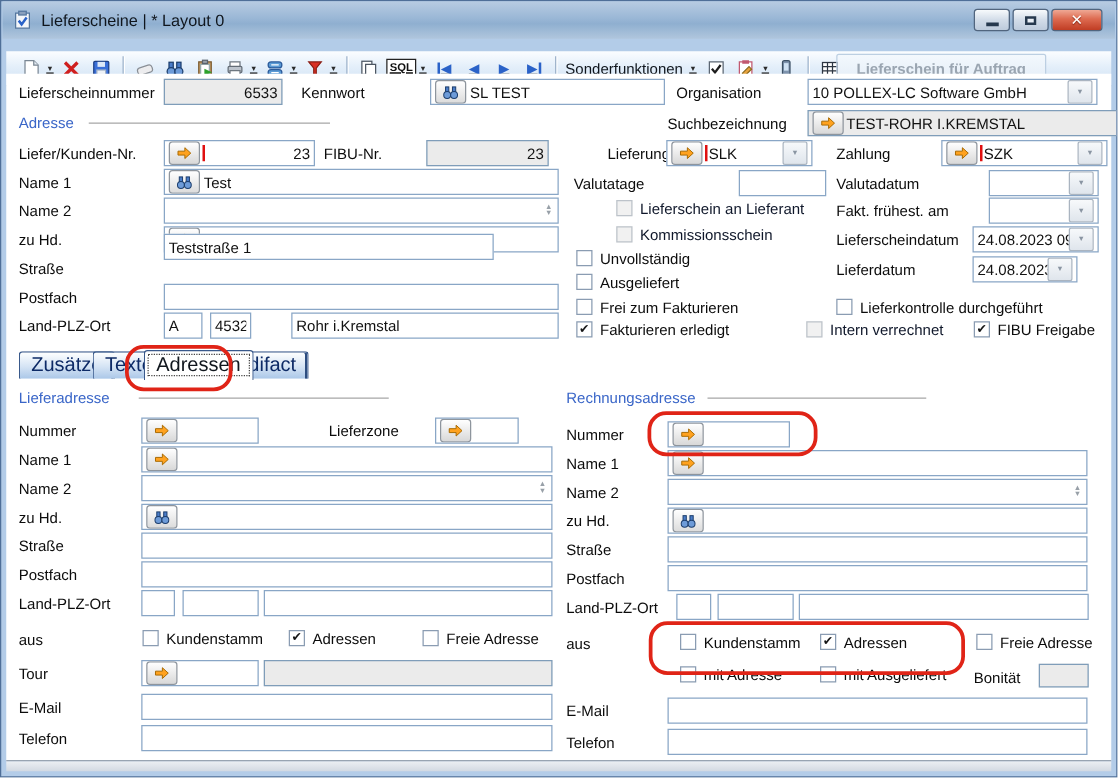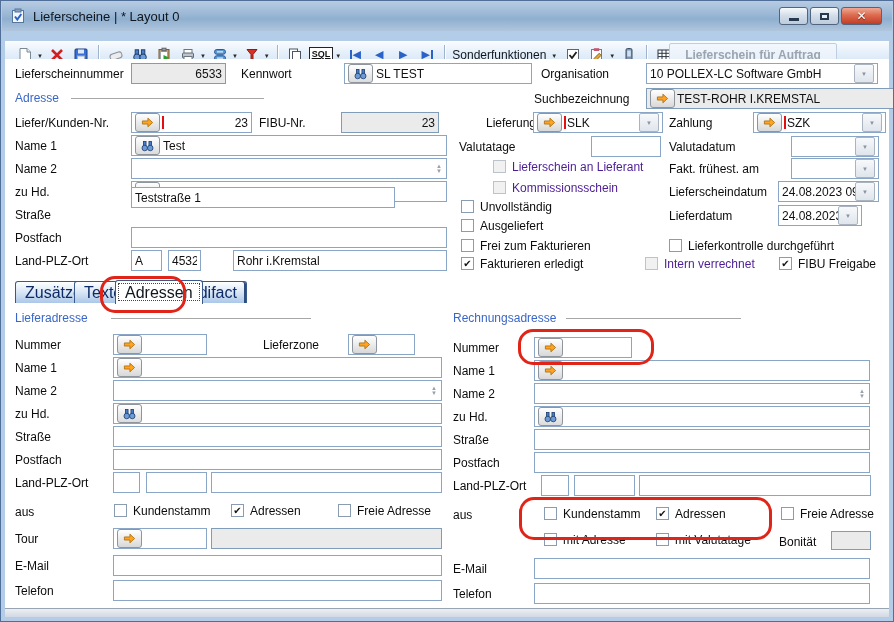--- a/index.html
+++ b/index.html
@@ -46,21 +46,21 @@
   .abtn{width:23px;height:17px;border:1px solid #8e959d;border-radius:3px;background:linear-gradient(#ffffff,#d8d8d8);display:inline-flex;align-items:center;justify-content:center;margin-right:2px;flex:none;}
   .bbtn{width:23px;height:17px;border:1px solid #8e959d;border-radius:3px;background:linear-gradient(#ffffff,#dcdcdc);display:inline-flex;align-items:center;justify-content:center;margin-right:3px;flex:none;}
   .redmark{width:2px;height:13px;background:#e01010;margin-right:1px;flex:none;}
   .caretbtn{width:18px;height:17px;margin-left:auto;border:1px solid #aab4c0;border-radius:2px;background:linear-gradient(#f7f9fb,#dfe5ec);color:#8a95a2;font-size:6px;display:flex;align-items:center;justify-content:center;flex:none;}
   .spin{margin-left:auto;display:flex;flex-direction:column;align-items:center;color:#98a0a8;font-size:6px;line-height:5px;padding-right:1px;flex:none;}
   
   .cb{display:flex;align-items:flex-start;gap:6px;font-size:12px;color:#0c0c0c;white-space:nowrap;}
   .cb .box{width:13px;height:13px;border:1px solid #8a9cb2;background:#fff;display:flex;align-items:center;justify-content:center;box-sizing:border-box;flex:none;}
   .cb .mark{display:none;font-size:10px;font-weight:bold;color:#151515;line-height:10px;}
   .cb.checked .mark{display:block;}
-  .cb.disabled{color:#4c1d95;padding-left:32px;}
+  .cb.disabled{color:#0f172a;padding-left:32px;}
   .cb.disabled .box{background:#f1f1f1;border-color:#bdc3ca;}
   
   .tab{position:absolute;top:280px;height:22px;padding:0 9px;display:flex;align-items:center;font-size:16px;color:#0d2a66;
     background:linear-gradient(#feffff,#d4e3f4 55%,#abc7e8);border:1px solid #39598b;border-bottom:none;border-radius:3px 3px 0 0;
     box-shadow:inset -2px 0 0 #2d4d80;box-sizing:border-box;}
   .tab.active{background:#fff;z-index:3;top:279px;height:24px;outline:1px dotted #444;outline-offset:-4px;box-shadow:none;color:#10161d;}
   
   .anno{border:3px solid #e02417;border-radius:15px;background:transparent;z-index:9;pointer-events:none;}
 </style>
 </head>
@@ -263,21 +263,21 @@
         </svg>
       </span>
     <span class="redmark"></span>
     <span class="txt">23</span>
   </span>
   <span class="lbl abs" style="left:258px;top:115px">FIBU-Nr.</span>
   <span class="fld ro num abs" style="left:340px;top:111px;width:98px">
       <span class="txt">23</span>
     </span>
   <span class="lbl abs" style="left:485px;top:115px">Lieferung</span>
-  <span class="fld abs" style="left:532px;top:111px;width:130px">
+  <span class="fld abs" style="left:532px;top:111px;width:117px">
     <span class="abtn">
         <svg width="13" height="11" viewBox="0 0 15 14">
           <path d="M1 5h7V1.5L14 7l-6 5.5V9H1z" fill="#FFA21F" stroke="#a86a00"></path>
         </svg>
       </span>
     <span class="redmark"></span>
     <span class="txt">SLK</span>
     <span class="caretbtn">▼</span>
   </span>
   <span class="lbl abs" style="left:668px;top:115px">Zahlung</span>
@@ -599,21 +599,21 @@
       <span class="box"></span>
       <span>Freie Adresse</span>
     </span>
 
   <span class="cb abs" style="left:543px;top:532px">
       <span class="box"></span>
       <span>mit Adresse</span>
     </span>
   <span class="cb abs" style="left:655px;top:532px">
       <span class="box"></span>
-      <span>mit Valutatage</span>
+      <span>mit Ausgeliefert</span>
     </span>
   <span class="lbl abs" style="left:778px;top:534px">Bonität</span>
   <span class="fld ro abs" style="left:830px;top:530px;width:40px;height:19px">
       <span class="txt"></span>
     </span>
 
   <span class="lbl abs" style="left:452px;top:561px">E-Mail</span>
   <span class="fld abs" style="left:533px;top:557px;width:336px">
       <span class="txt"></span>
     </span>

